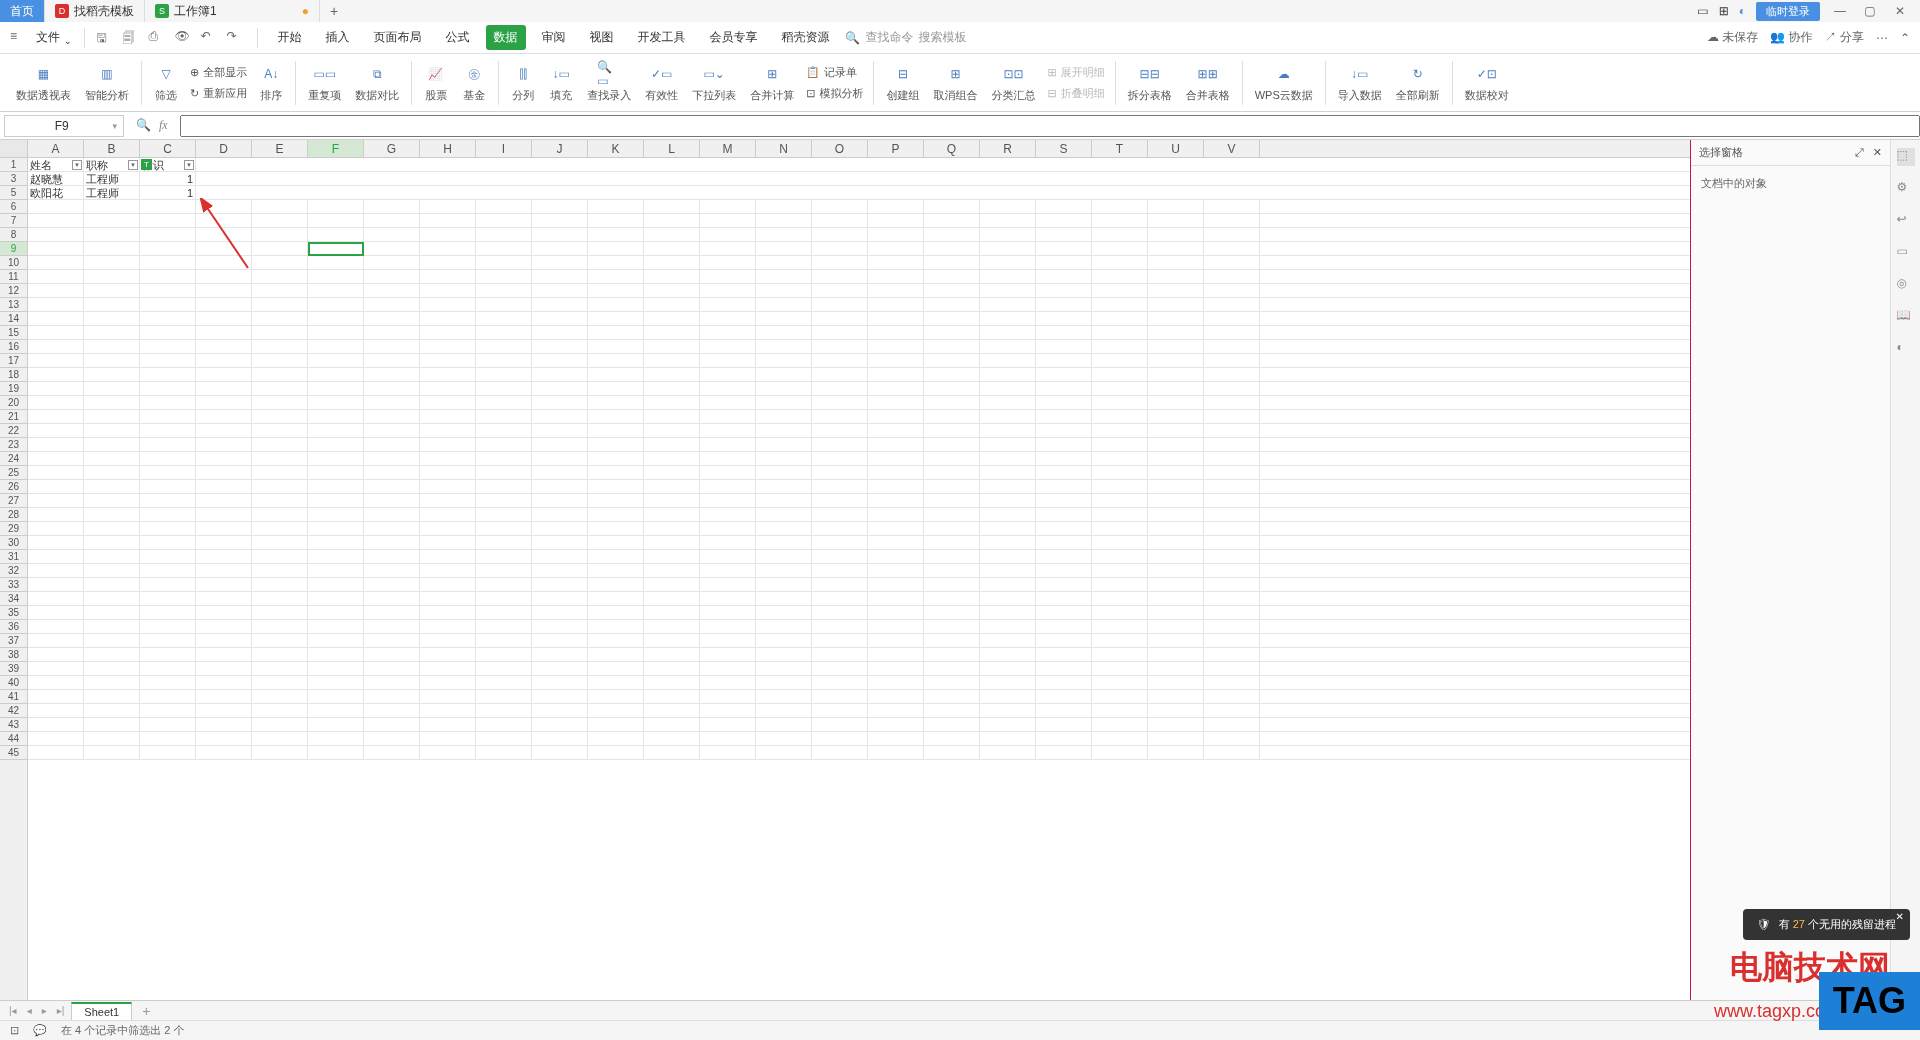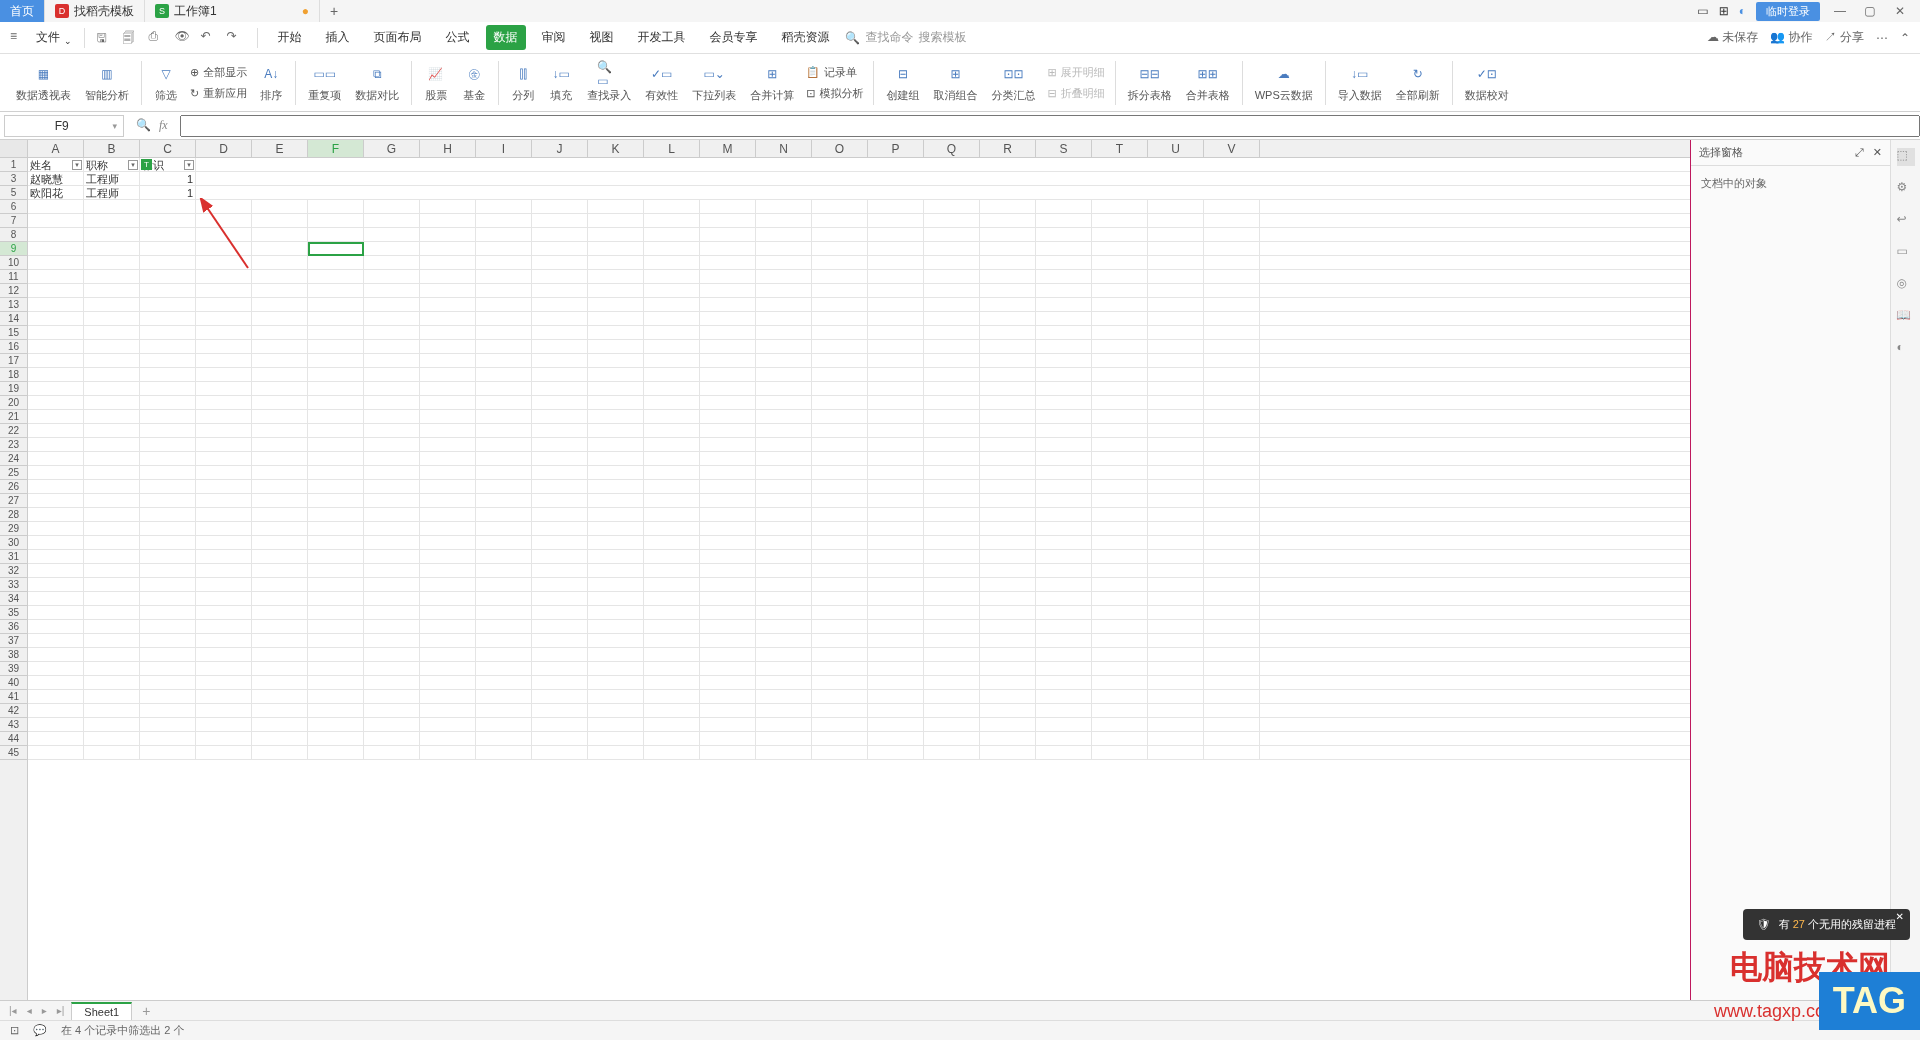--- a/index.html
+++ b/index.html
@@ -88,21 +88,21 @@
 .status-bar { height: 20px; background: #f5f5f5; border-top: 1px solid #ddd; display: flex; align-items: center; padding: 0 10px; gap: 14px; font-size: 11px; color: #666; }
 
 
 .toast { position: absolute; right: 10px; bottom: 100px; background: #333; color: #fff; padding: 8px 14px; border-radius: 4px; display: flex; align-items: center; gap: 8px; font-size: 11px; }
 .toast-num { color: #ffb84d; }
 .toast-close { position: absolute; top: 2px; right: 6px; font-size: 10px; cursor: pointer; }
 
 
 .watermark1 { position: absolute; right: 30px; bottom: 50px; font-size: 32px; font-weight: bold; color: #d9302e; pointer-events: none; }
 .watermark2 { position: absolute; right: 80px; bottom: 18px; font-size: 18px; color: #d9302e; pointer-events: none; }
-.tag-badge { position: absolute; right: 0; bottom: 10px; background: #1e7fd6; color: #fef9c3; font-size: 36px; font-weight: bold; padding: 8px 14px; pointer-events: none; }
+.tag-badge { position: absolute; right: 0; bottom: 10px; background: #1e7fd6; color: #000000; font-size: 36px; font-weight: bold; padding: 8px 14px; pointer-events: none; }
 
 svg { display: block; }
 </style>
 </head>
 <body>
 
 <div class="title-bar">
   <div class="tab active">
     <span>首页</span>
   </div>

